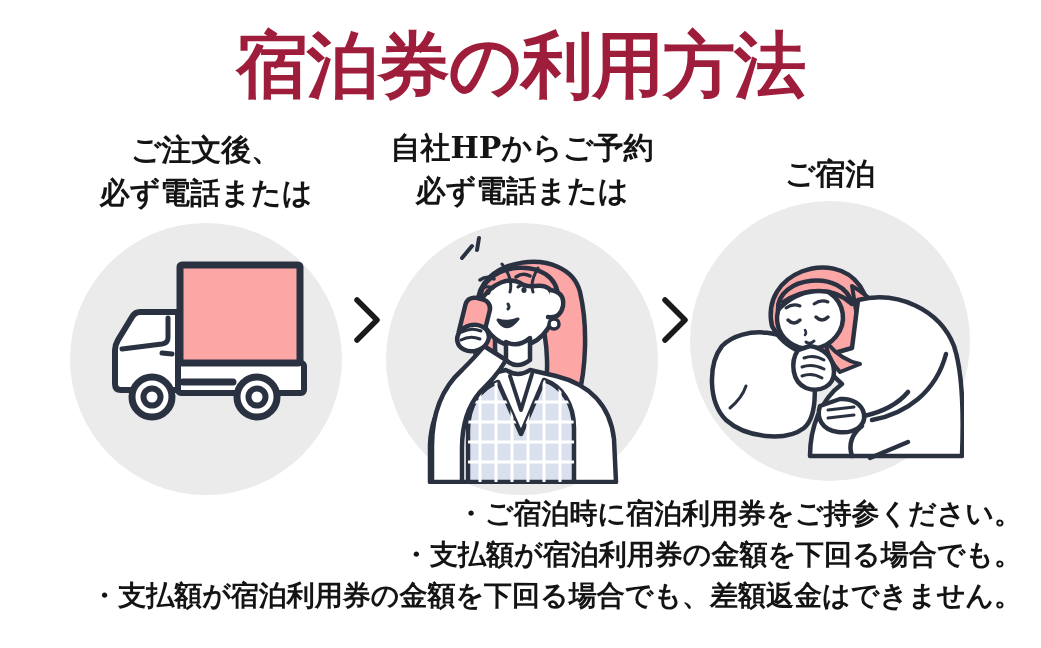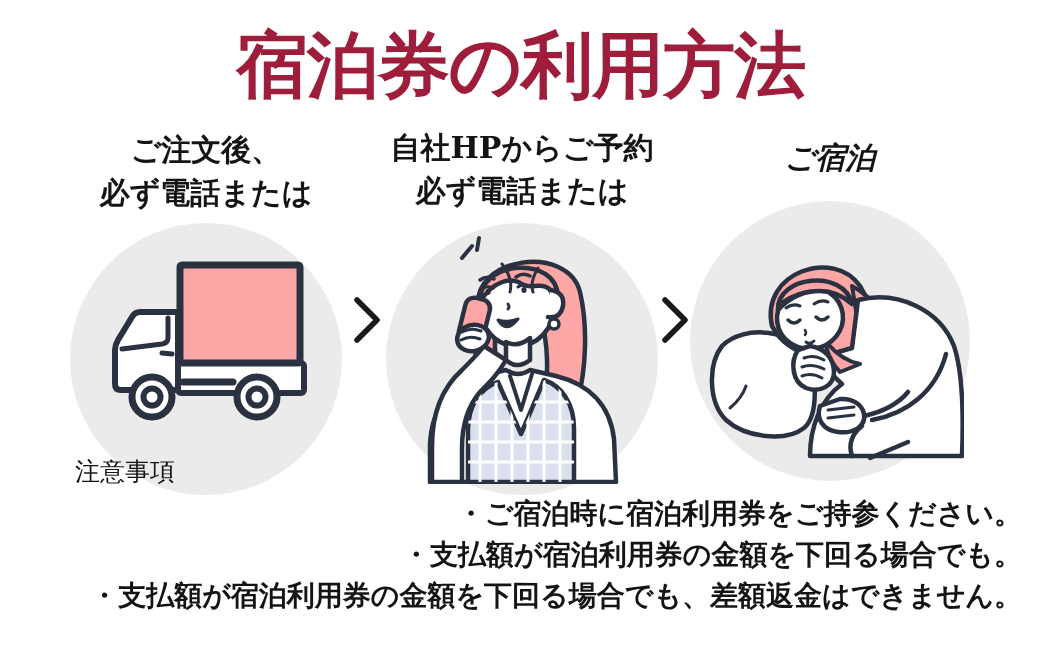--- a/index.html
+++ b/index.html
@@ -19,21 +19,21 @@
   }
   .circle1{ left:70px;  top:223px; width:272px; height:272px; }
   .circle2{ left:386px; top:223px; width:272px; height:272px; }
   .circle3{ left:690px; top:201px; width:280px; height:280px; }
   .step-label{
     position:absolute; text-align:center; font-weight:700;
     font-size:30px; line-height:43px; color:#141414; white-space:nowrap;
   }
   .label1{ left:40px;  top:128px; width:332px; }
   .label2{ left:370px; top:126px; width:304px; }
-  .label3{ left:690px; top:136px; width:280px;font-style:italic; }
+  .label3{ left:690px; top:152px; width:280px; }
   .step-label .line{ display:block; }
   .chevron{ position:absolute; }
   .chev1{ left:353px; top:296px; }
   .chev2{ left:661px; top:296px; }
   .illo{ position:absolute; }
   .illo-truck{ left:112px; top:258px; }
   .illo-phone{ left:418px; top:234px; }
   .illo-sleep{ left:702px; top:246px; }
   .notes-heading{
     position:absolute; left:75px; top:455px;
@@ -183,18 +183,17 @@
 
       <path d="M162,170 C180,166 196,158 206,146" fill="none" stroke-width="4.5"></path>
       <path d="M118,160 C114,172 120,184 136,186 C152,188 164,180 162,168 C160,158 150,152 138,153 Z" fill="#ffffff" stroke-width="4.5"></path>
       <path d="M126,164 L152,161 M126,172 L152,169" fill="none" stroke-width="3"></path>
 
       <path d="M150,210 C146,198 150,188 160,180" fill="none" stroke-width="4.5"></path>
       <path d="M168,212 L206,196" fill="none" stroke-width="4.5"></path>
     </g>
   </svg>
 
-  <div class="notes-heading">注意事項</div>
   <div class="note-item note1">・ご宿泊時に宿泊利用券をご持参ください。</div>
   <div class="note-item note2">・支払額が宿泊利用券の金額を下回る場合でも。</div>
   <div class="note-item note3">・支払額が宿泊利用券の金額を下回る場合でも、差額返金はできません。</div>
 
 </div>
 
 </body></html>

